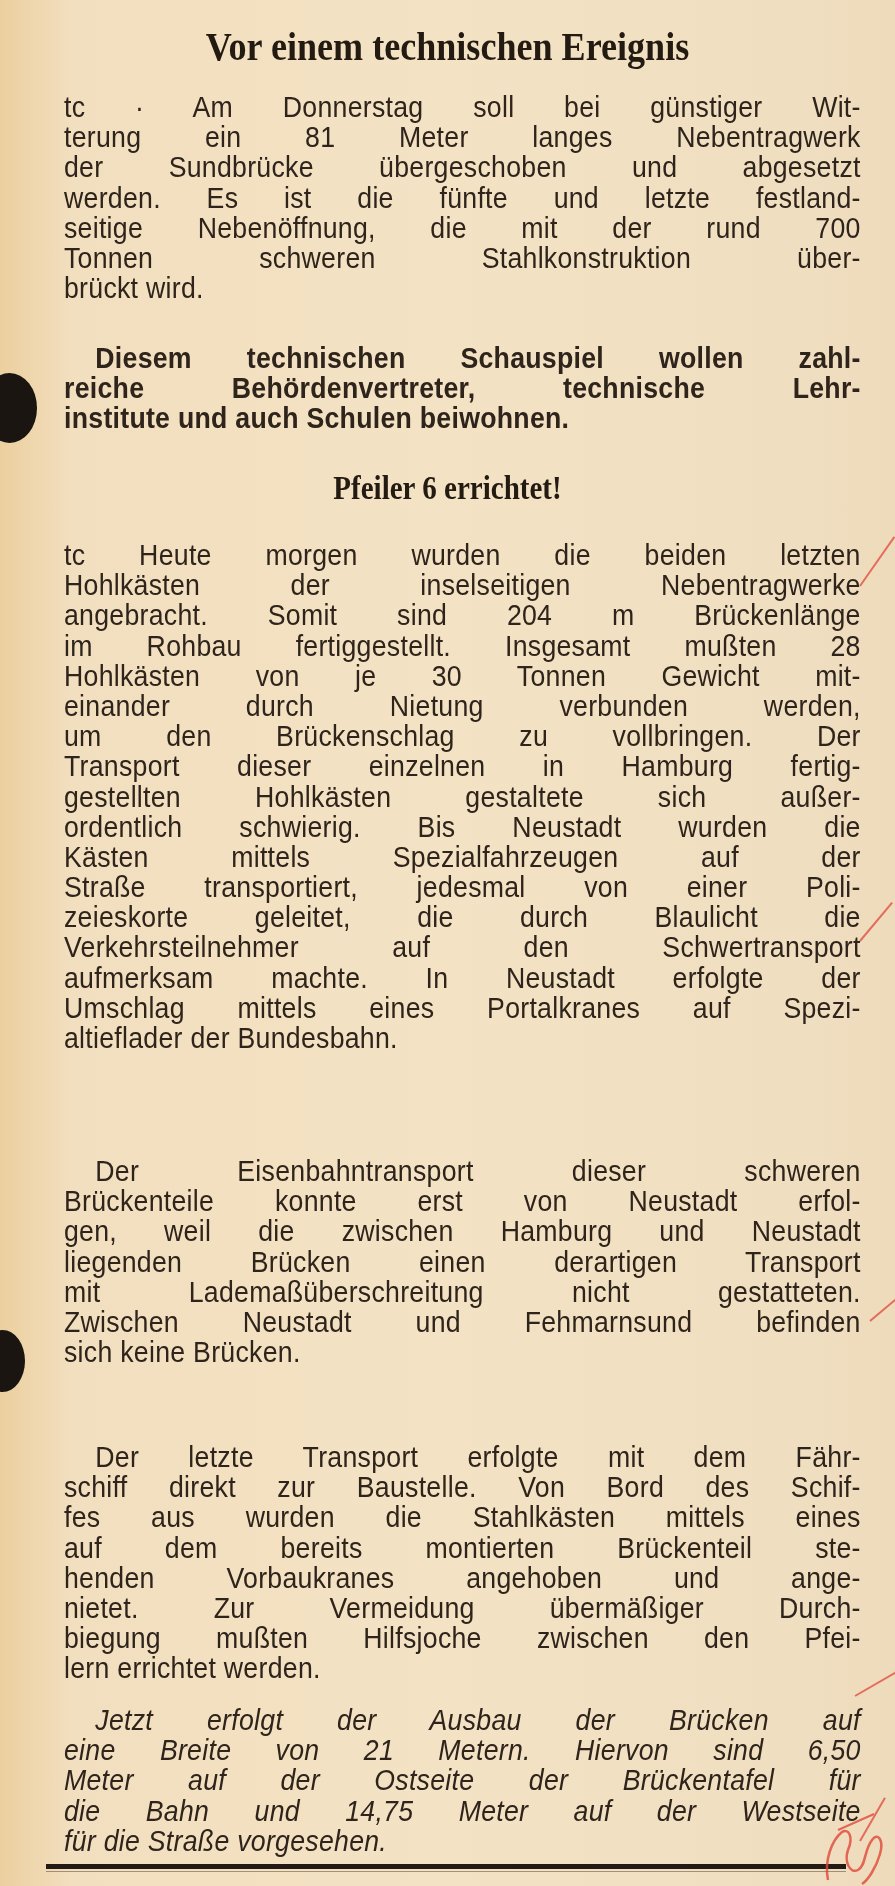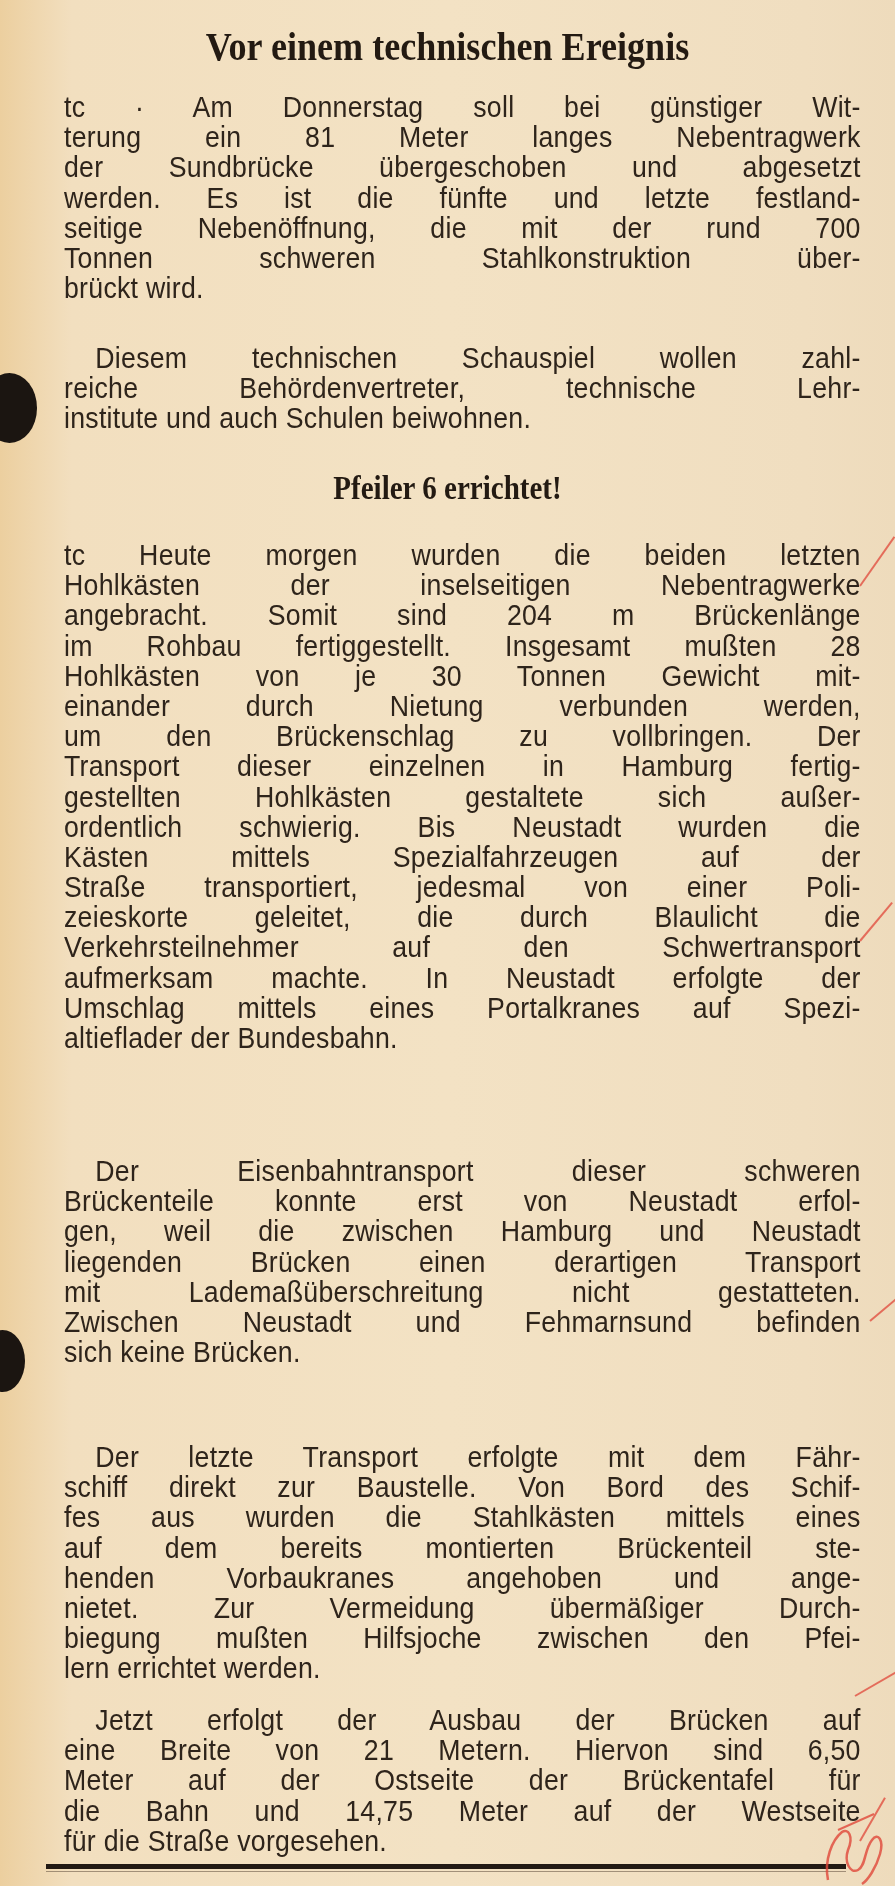--- a/index.html
+++ b/index.html
@@ -59,25 +59,25 @@
       letter-spacing: 0.3px;
     }
     .line.last {
       text-align-last: left;
     }
     .line.indent {
       padding-left: 34px;
       width: 832px;
     }
     .a1 { top: 76px; }
-    .a2 { top: 327px; }
+    .a2 { top: 327px; font-weight: bold; }
     .a3 { top: 524px; }
     .a4 { top: 1140px; }
     .a5 { top: 1426px; }
-    .a6 { top: 1689px; }
+    .a6 { top: 1689px; font-style: italic; }
     .rule {
       position: absolute;
       left: 46px;
       top: 1864px;
       width: 800px;
       height: 5px;
       background: #221a14;
     }
     .rule2 {
       position: absolute;

